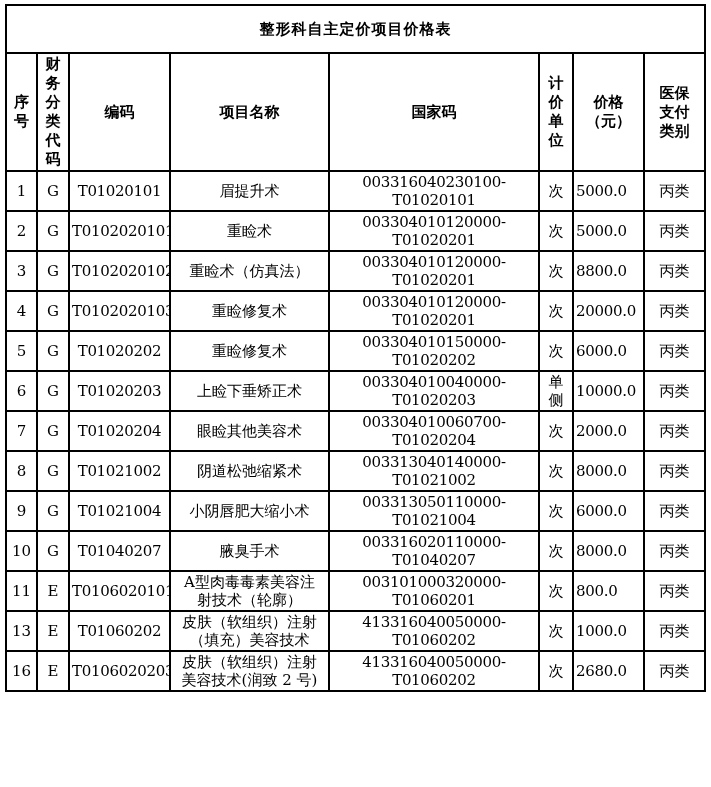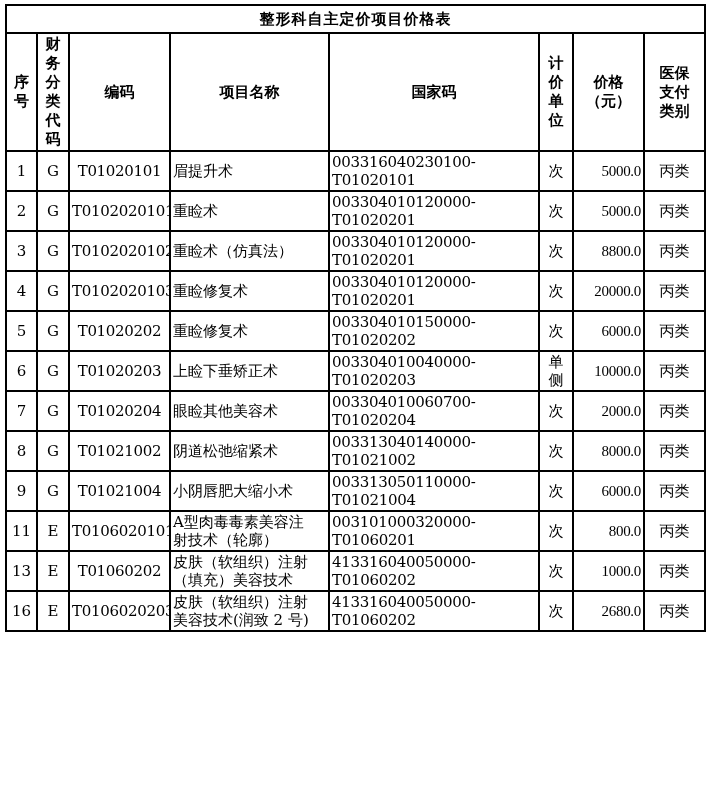--- a/index.html
+++ b/index.html
@@ -27,34 +27,34 @@
     font-size: 15px;
     line-height: 18px;
     padding: 1px 2px;
     vertical-align: middle;
     overflow: hidden;
   }
   .title-cell {
     font-size: 25px;
     font-weight: bold;
     text-align: center;
-    height: 28px;
+    height: 48px;
     line-height: 30px;
     padding: 2px;
     letter-spacing: 1px;
   }
   .price-table th {
     font-weight: bold;
     text-align: center;
     white-space: pre-line;
     line-height: 19px;
   }
   .c-center { text-align: center; }
-  .c-left   { text-align: left; padding-left: 4px; }
-  .c-right  { text-align: right; padding-right: 7px; font-family: Liberation Serif, serif; }
+  .c-left   { text-align: center; padding-left: 4px; }
+  .c-right  { text-align: left; padding-right: 7px; }
   .pre      { white-space: pre-line; }
   .num {
     font-size: 13px;
     letter-spacing: -0.3px;
     line-height: 18px;
     margin-left: 20px;
   }
   .cell-no { font-size: 14px; }
 </style>
 </head>
@@ -185,20 +185,30 @@
           <td class="c-center cell-no">9</td>
           <td class="c-center">G</td>
           <td class="c-center num">T01021004</td>
           <td class="c-left pre">小阴唇肥大缩小术</td>
           <td class="c-left num">003313050110000-T01021004</td>
           <td class="c-center pre">次</td>
           <td class="c-right num">6000.0</td>
           <td class="c-center">丙类</td>
         </tr>
         <tr>
+          <td class="c-center cell-no">10</td>
+          <td class="c-center">G</td>
+          <td class="c-center num">T01040207</td>
+          <td class="c-left pre">腋臭手术</td>
+          <td class="c-left num">003316020110000-T01040207</td>
+          <td class="c-center pre">次</td>
+          <td class="c-right num">8000.0</td>
+          <td class="c-center">丙类</td>
+        </tr>
+        <tr>
           <td class="c-center cell-no">11</td>
           <td class="c-center">E</td>
           <td class="c-center num">T0106020101</td>
           <td class="c-left pre">A型肉毒毒素美容注
 射技术（轮廓）</td>
           <td class="c-left num">003101000320000-T01060201</td>
           <td class="c-center pre">次</td>
           <td class="c-right num">800.0</td>
           <td class="c-center">丙类</td>
         </tr>

